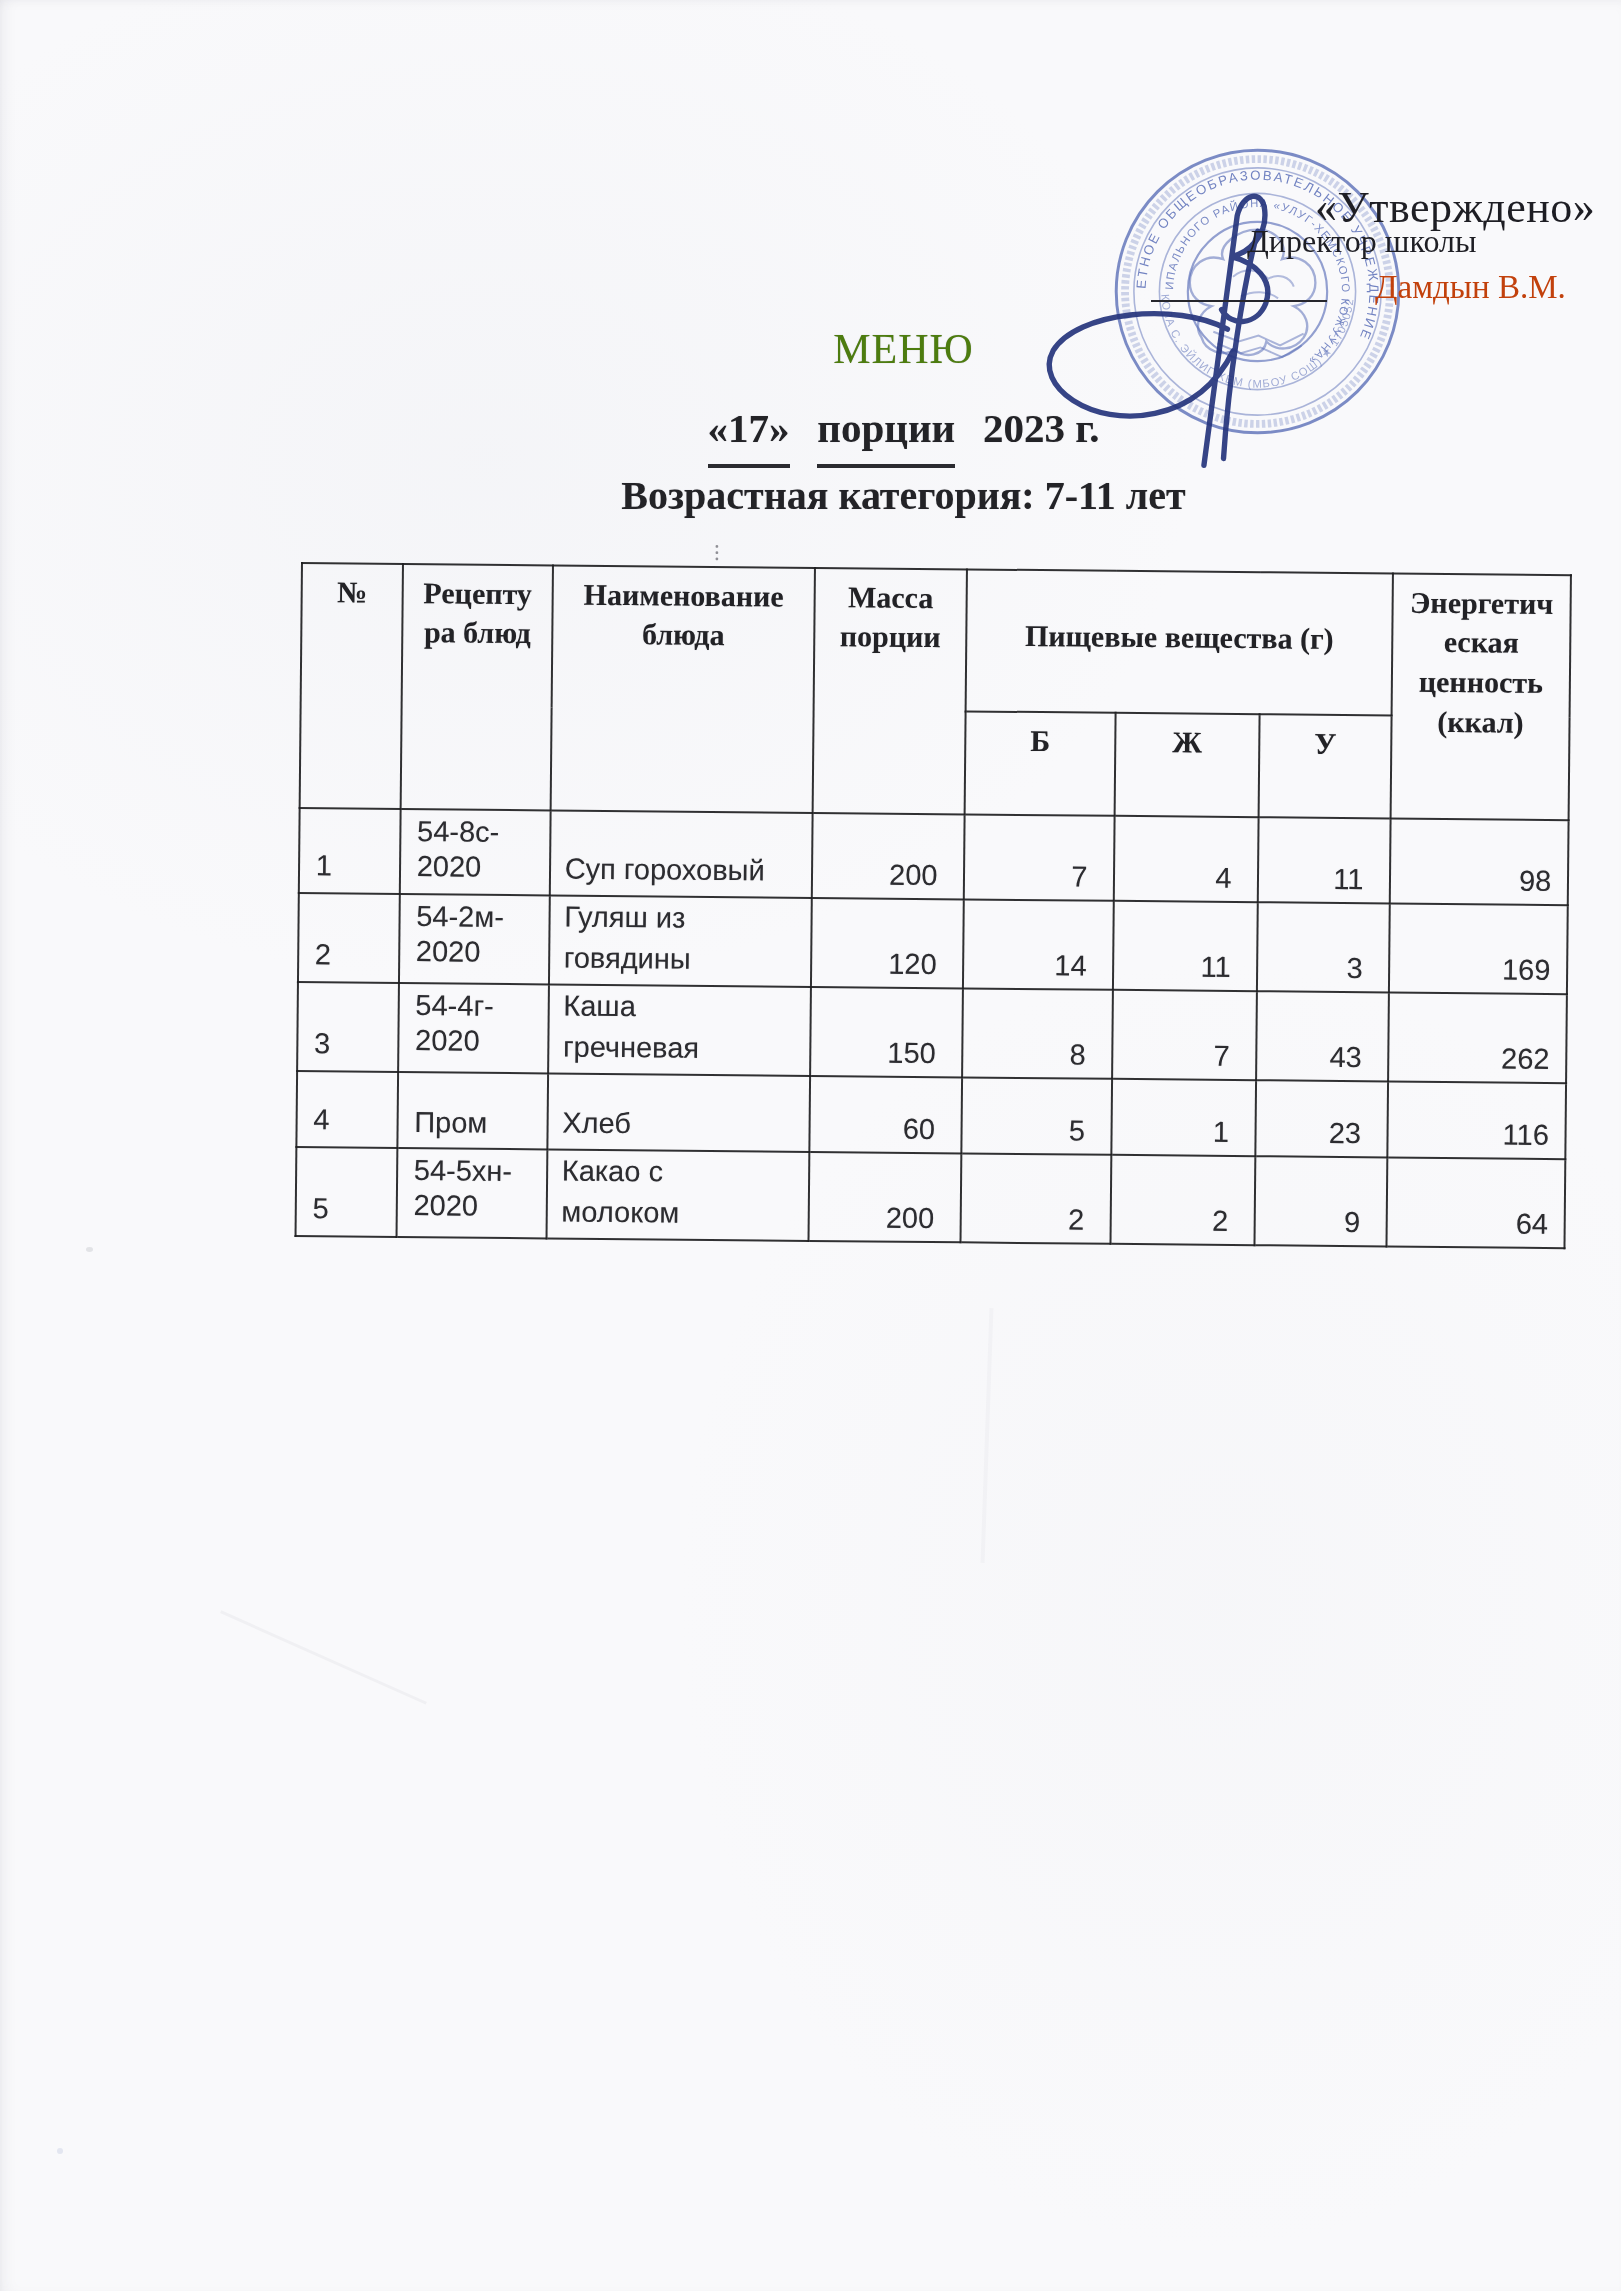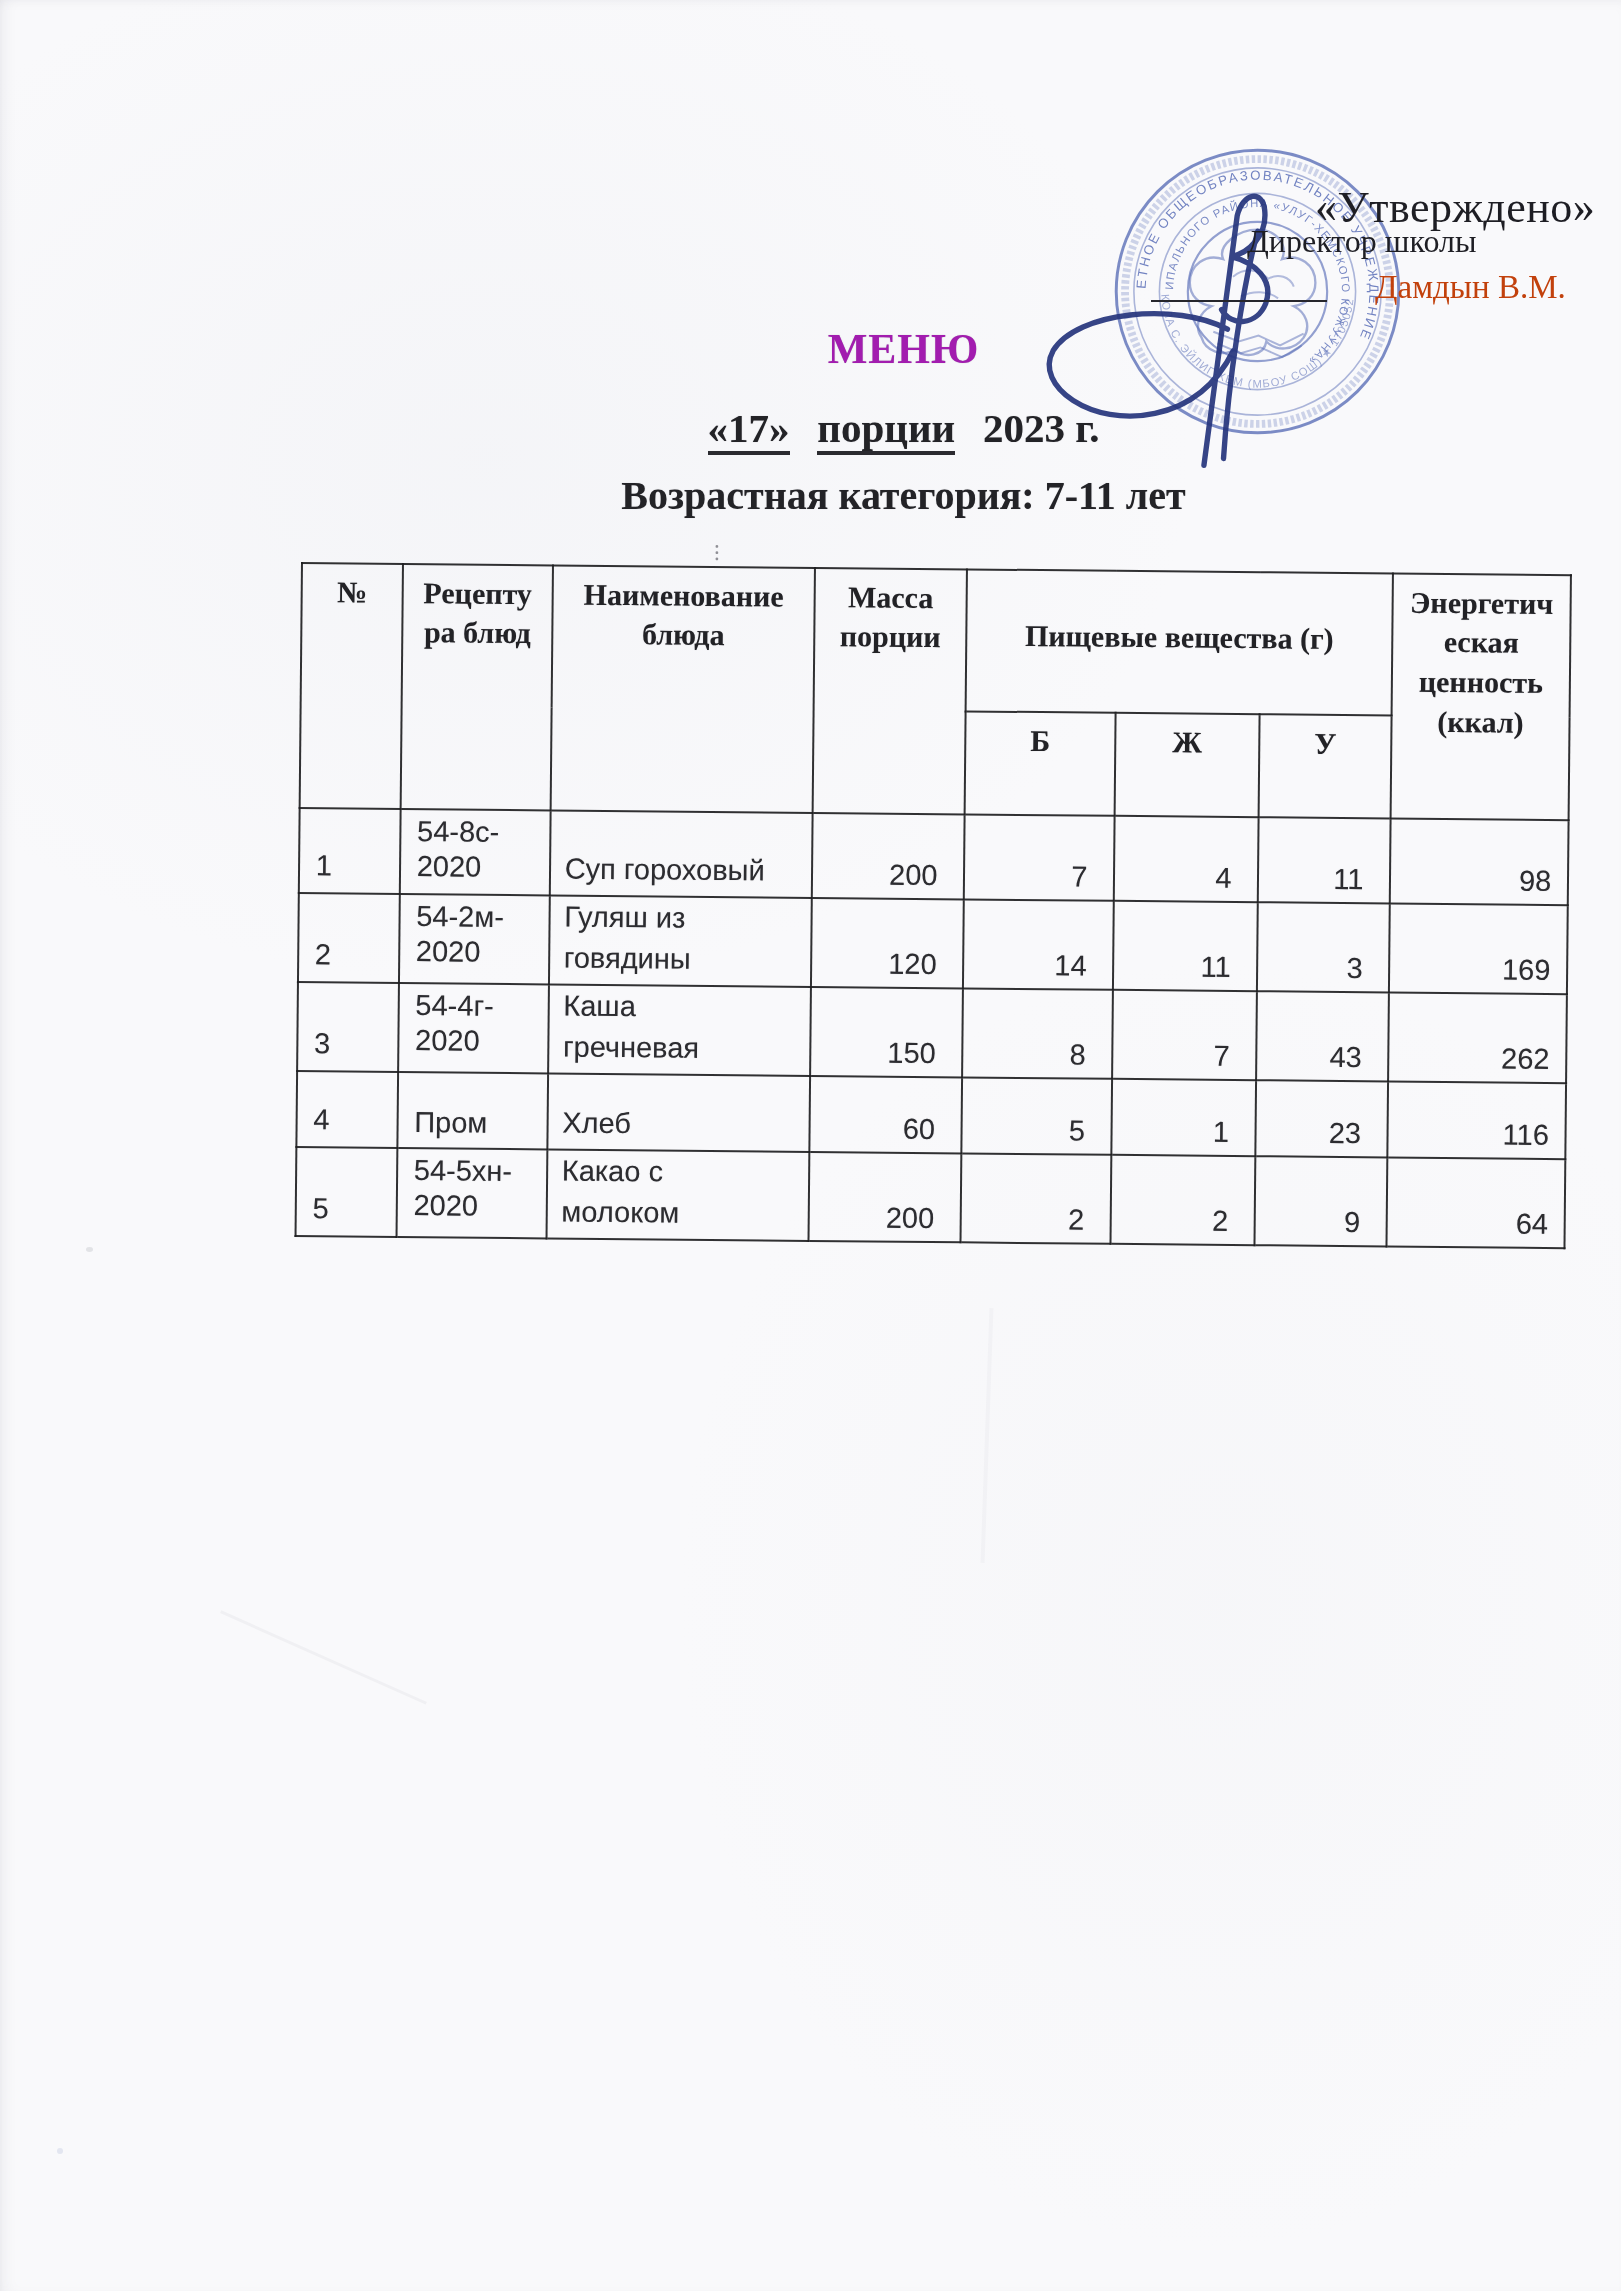--- a/index.html
+++ b/index.html
@@ -16,24 +16,24 @@
     position:absolute;inset:0;
     box-shadow:inset 9.8px 0 21.6px -15.7px rgba(40,40,60,.18), inset 0 7.8px 17.6px -13.7px rgba(40,40,60,.10);
   }
   
   .approved{position:absolute;left:1315px;top:182px;font-size:44px;letter-spacing:0.5px;color:#1e1e24;}
   .role{position:absolute;left:1231px;top:223px;font-size:32px;color:#1e1e24;padding-left:16px;}
   .sig-name{position:absolute;left:1327px;top:269px;font-size:33px;color:#c2410c;margin-left:48px;}
   .sig-line{position:absolute;left:1151px;top:300px;width:176px;height:0;border-top:2.9px solid #26262c;}
   
   .titles{position:absolute;left:186px;top:0;width:1435px;text-align:center;}
-  .menu-title{position:absolute;left:0;top:325px;width:100%;font-size:42px;font-weight:bold;letter-spacing:1px;color:#a21caf;text-shadow:0 0 1px rgba(60,60,70,.35);}
+  .menu-title{position:absolute;left:0;top:325px;width:100%;font-size:42px;font-weight:normal;letter-spacing:1px;color:#4d7c0f;text-shadow:0 0 1px rgba(60,60,70,.35);}
   .date-line{position:absolute;left:0;top:404px;width:100%;font-size:41px;font-weight:bold;color:#232327;text-shadow:0 0 1px rgba(60,60,70,.3);}
   .date-line .seg{margin:0 8.8px;}
-  .date-line .u{border-bottom:4.9px solid #2b2b30;padding-bottom:0;}
+  .date-line .u{border-bottom:4.9px solid #2b2b30;padding-bottom:13px;}
   .age-line{position:absolute;left:0;top:472px;width:100%;font-size:40px;font-weight:bold;color:#232327;text-shadow:0 0 1px rgba(60,60,70,.3);}
   
   .menu-table{
     position:absolute;left:301px;top:562px;width:1269px;
     border-collapse:collapse;table-layout:fixed;
     transform:rotate(.55deg);transform-origin:0 0;
     font-family:"Liberation Sans", sans-serif;
     text-shadow:0 0 1px rgba(50,50,55,.3);
   }
   .menu-table td,.menu-table th{

